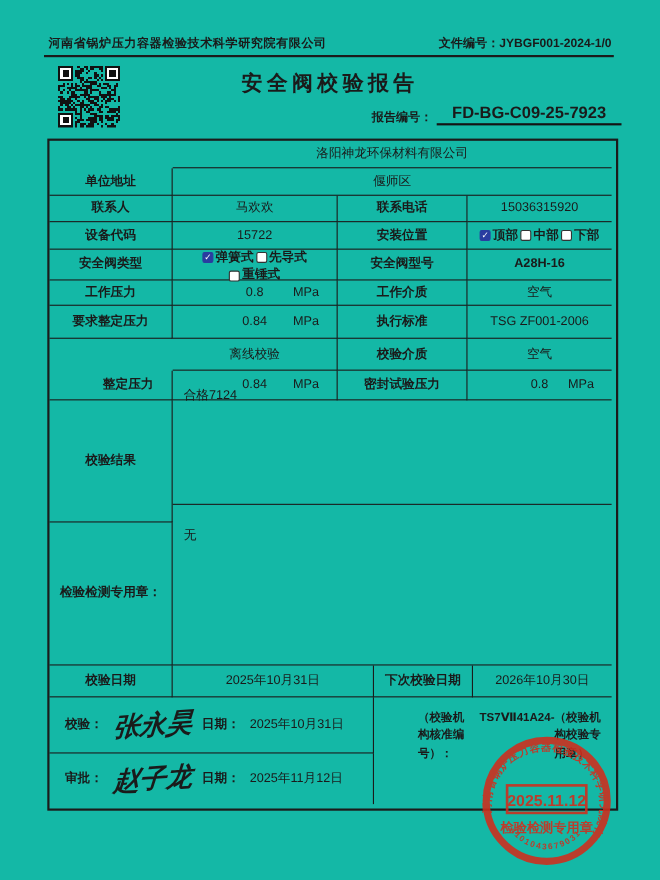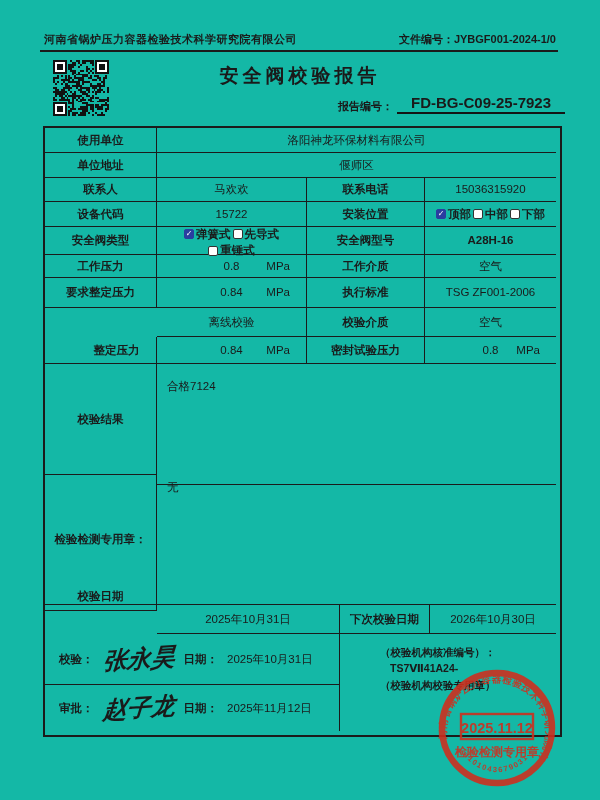--- a/index.html
+++ b/index.html
@@ -26,21 +26,21 @@
   .pv{}
   .pu{position:absolute;right:16px;}
   .cbrow{display:flex;align-items:center;justify-content:center;gap:2px;flex-wrap:wrap;padding:0 3px;}
   .cbg{display:inline-flex;align-items:center;gap:2px;font-weight:bold;}
   .cb{width:10px;height:10px;box-sizing:border-box;border:1.5px solid #333;border-radius:2px;background:#fff;
       display:inline-flex;align-items:center;justify-content:center;font-size:8px;color:#fff;line-height:1;}
   .cb.on{background:#2a3da0;border-color:#2a3da0;}
   .sigrow{justify-content:flex-start;padding-left:14px;gap:9px;font-size:11.5px;}
   .signature{font-size:24px;font-weight:bold;font-style:italic;transform:rotate(-4deg) skewX(-8deg);
              font-family:"DejaVu Serif","Liberation Serif",serif;white-space:nowrap;}
-  .orgcell{flex-direction:column;align-items:flex-start;justify-content:flex-start;padding:10px 6px 0 40px;
+  .orgcell{flex-direction:row;align-items:flex-start;justify-content:flex-start;padding:10px 6px 0 40px;
            font-size:10.5px;font-weight:bold;line-height:1.55;text-align:left;}
   .org-code{padding-left:10px;}
   .stamp{position:absolute;left:436px;top:664px;opacity:.88;}
 </style>
 </head>
 <body>
 
 <div class="page">
 
   <div class="hdr-company">河南省锅炉压力容器检验技术科学研究院有限公司</div>
@@ -394,21 +394,20 @@
     </svg>
 
   <div class="title">安全阀校验报告</div>
   <div class="repno">
     <span>报告编号：</span>
     <span class="val">FD-BG-C09-25-7923</span>
   </div>
 
   <div class="tbl">
 
-    <div class="cell lbl" style="left:0;top:0;width:112px;height:25px;">使用单位</div>
     <div class="cell no-r" style="left:112px;top:0;width:399px;height:25px;">洛阳神龙环保材料有限公司</div>
 
     <div class="cell lbl" style="left:0;top:25px;width:112px;height:25px;">单位地址</div>
     <div class="cell no-r" style="left:112px;top:25px;width:399px;height:25px;">偃师区</div>
 
     <div class="cell lbl" style="left:0;top:50px;width:112px;height:24px;">联系人</div>
     <div class="cell" style="left:112px;top:50px;width:150px;height:24px;">马欢欢</div>
     <div class="cell lbl" style="left:262px;top:50px;width:118px;height:24px;">联系电话</div>
     <div class="cell no-r" style="left:380px;top:50px;width:131px;height:24px;">15036315920</div>
 
@@ -473,26 +472,26 @@
         <span class="pv">0.84</span>
         <span class="pu">MPa</span>
       </div>
     <div class="cell lbl" style="left:262px;top:209px;width:118px;height:27px;">密封试验压力</div>
     <div class="cell no-r" style="left:380px;top:209px;width:131px;height:27px;">
         <span class="pv">0.8</span>
         <span class="pu">MPa</span>
       </div>
 
     <div class="cell lbl" style="left:0;top:236px;width:112px;height:111px;">校验结果</div>
-    <div class="cell no-r tl" style="left:112px;top:246px;width:399px;height:111px;">合格7124</div>
+    <div class="cell no-r tl" style="left:112px;top:220px;width:399px;height:111px;">合格7124</div>
 
     <div class="cell lbl" style="left:0;top:347px;width:112px;height:130px;">检验检测专用章：</div>
     <div class="cell no-r tl" style="left:112px;top:347px;width:399px;height:130px;">无</div>
 
-    <div class="cell lbl" style="left:0;top:454px;width:112px;height:29px;">校验日期</div>
+    <div class="cell lbl" style="left:0;top:477px;width:112px;height:29px;">校验日期</div>
     <div class="cell" style="left:112px;top:477px;width:183px;height:29px;">2025年10月31日</div>
     <div class="cell lbl" style="left:295px;top:477px;width:90px;height:29px;">下次校验日期</div>
     <div class="cell no-r" style="left:385px;top:477px;width:126px;height:29px;">2026年10月30日</div>
 
     <div class="cell sigrow" style="left:0;top:506px;width:295px;height:51px;">
       <span class="lbl">校验：</span>
       <span class="signature">张永昊</span>
       <span class="lbl">日期：</span>
       <span>2025年10月31日</span>
     </div>

